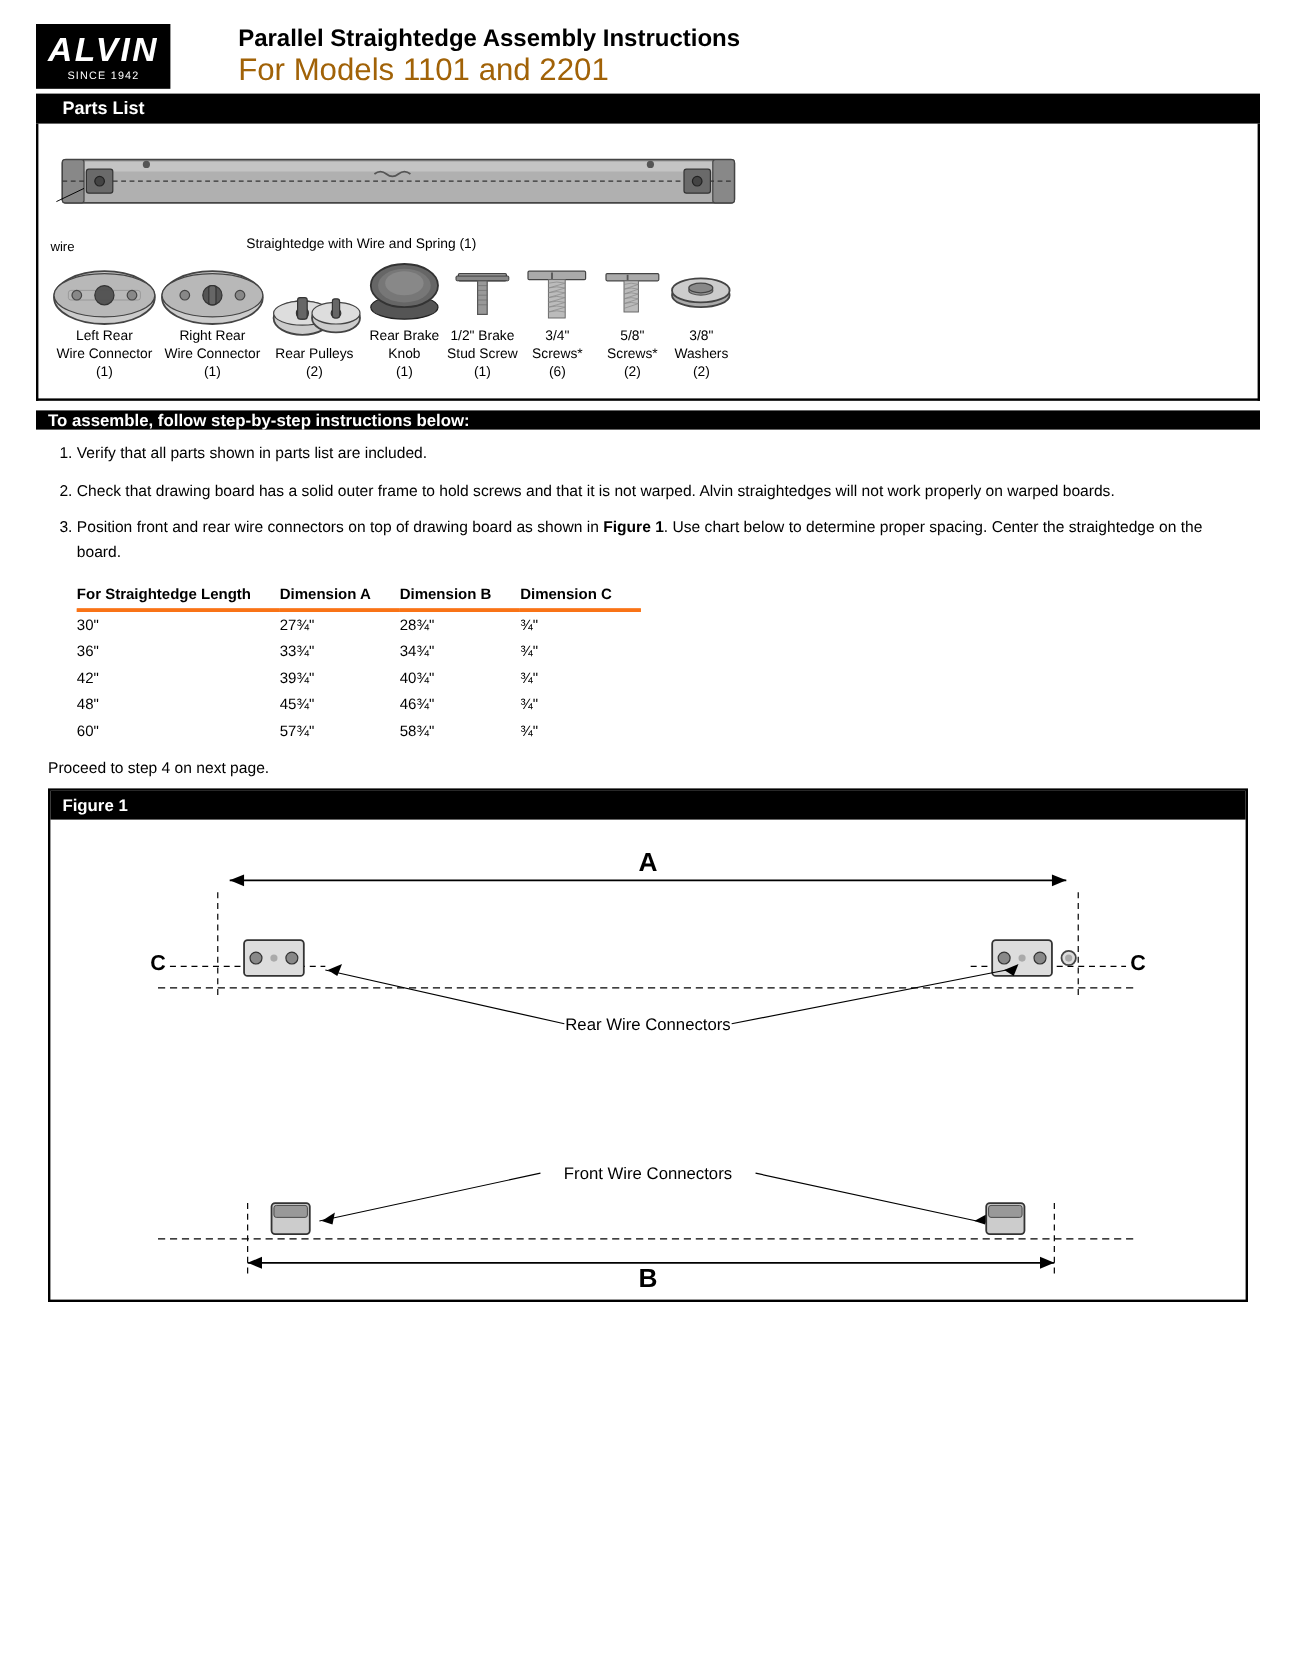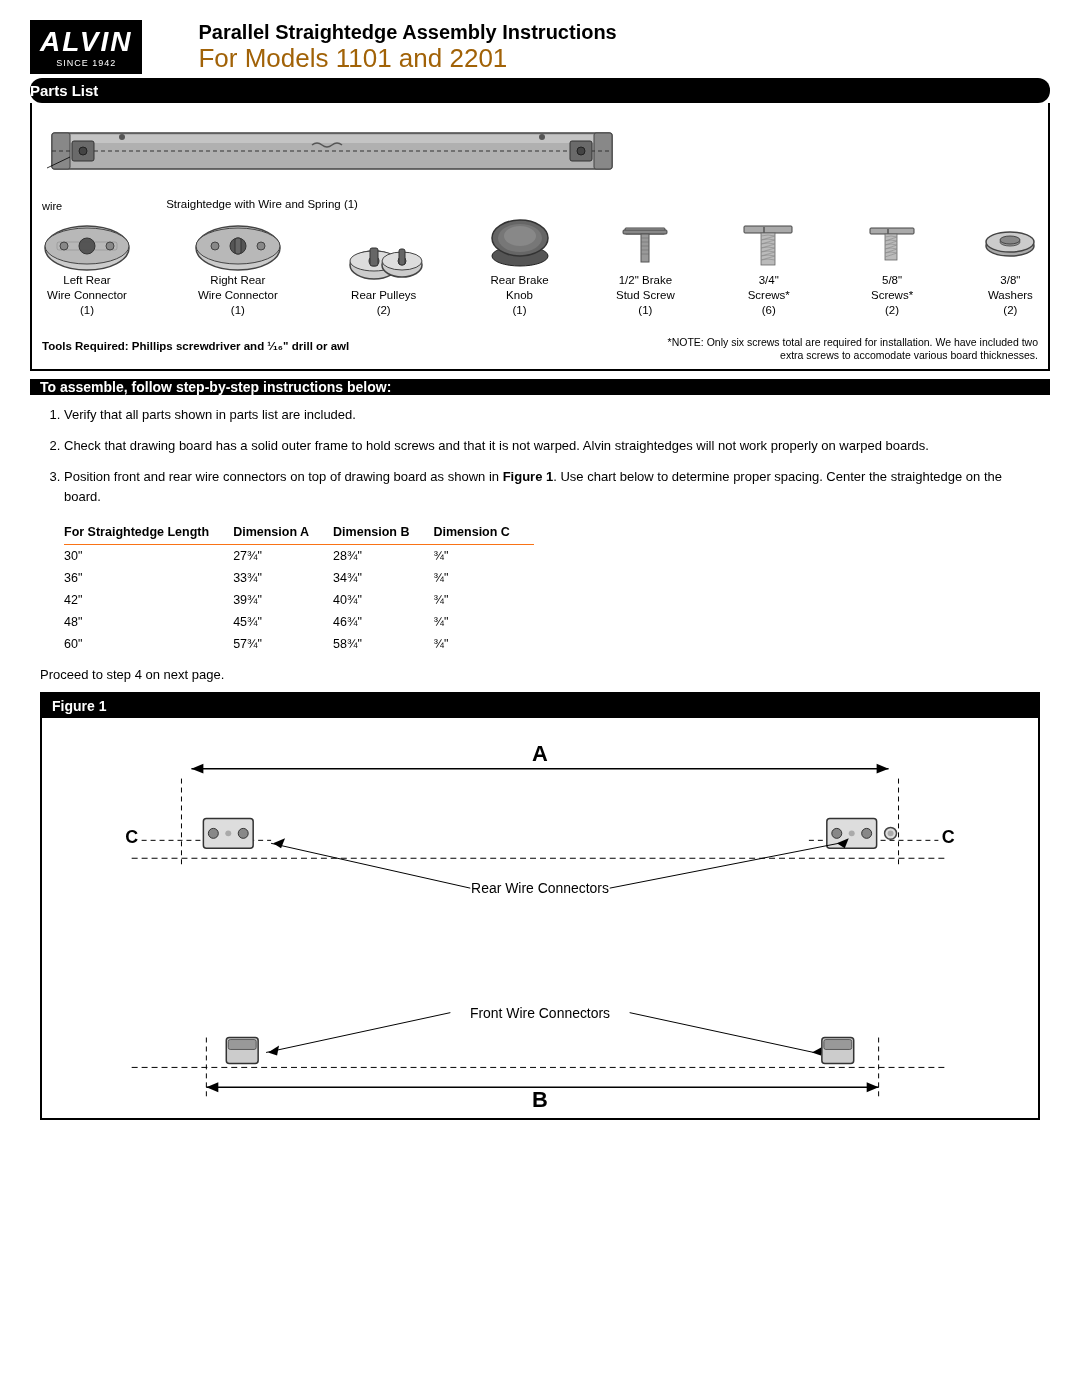--- a/index.html
+++ b/index.html
@@ -50,37 +50,36 @@
       font-weight: 400;
       color: #a16207;
     }
 
     
     .section-header {
       background: #000;
       color: #fff;
       font-size: 15px;
       font-weight: 700;
-      padding: 4px 0;
+      padding: 4px 22px;
       margin-bottom: 0;
-      border-radius: 12px;
     }
     .parts-list-box {
       border: 2px solid #000;
       border-top: none;
       padding: 10px 10px 6px 10px;
       margin-bottom: 8px;
     }
 
     
     .parts-row {
       display: flex;
       align-items: flex-end;
-      justify-content: space-between;
-      margin-bottom: 18px;
+      justify-content: flex-start;
+      margin-bottom: 8px;
     }
     .part-item {
       display: flex;
       flex-direction: column;
       align-items: center;
       text-align: center;
       font-size: 11.5px;
       line-height: 1.3;
     }
 
@@ -139,21 +138,21 @@
     
     .dim-table {
       margin: 12px 0 12px 24px;
       border-collapse: collapse;
       font-size: 12.5px;
     }
     .dim-table th {
       font-weight: 700;
       text-align: left;
       padding: 2px 24px 2px 0;
-      border-bottom: 1px solid #f97316;
+      border-bottom: 3px solid #f97316;
     }
     .dim-table td {
       padding: 1px 24px 1px 0;
       text-align: left;
     }
 
     .proceed-text {
       font-size: 13px;
       margin: 0 10px 10px 10px;
     }
@@ -218,21 +217,21 @@
         <circle cx="41" cy="38" r="4" fill="#444" stroke="#222" stroke-width="1"></circle>
 
         <rect x="528" y="28" width="22" height="20" rx="2" fill="#6a6a6a" stroke="#333" stroke-width="1"></rect>
         <circle cx="539" cy="38" r="4" fill="#444" stroke="#222" stroke-width="1"></circle>
 
         <circle cx="80" cy="24" r="3" fill="#555"></circle>
         <circle cx="500" cy="24" r="3" fill="#555"></circle>
 
         <line x1="5" y1="55" x2="28" y2="44" stroke="#000" stroke-width="0.8"></line>
       </svg>
-      <div style="display:flex; align-items:flex-start; margin-top:-8px;">
+      <div style="display:flex; align-items:flex-start; margin-top:-8px;gap:39px;">
         <span style="font-size:11px; margin-right:4px; margin-top:2px;">wire</span>
         <span style="font-size:11.5px; margin-left:100px;">Straightedge with Wire and Spring (1)</span>
       </div>
     </div>
   </div>
 
   <div class="parts-row">
 
     <div class="part-item">
       <svg width="90" height="55">
@@ -330,26 +329,20 @@
       <svg width="55" height="55">
         <ellipse cx="27" cy="28" rx="24" ry="10" fill="#aaa" stroke="#444" stroke-width="1.5"></ellipse>
         <ellipse cx="27" cy="24" rx="24" ry="10" fill="#ccc" stroke="#444" stroke-width="1.5"></ellipse>
         <ellipse cx="27" cy="24" rx="10" ry="4" fill="#999" stroke="#555" stroke-width="1"></ellipse>
         <ellipse cx="27" cy="22" rx="10" ry="4" fill="#888" stroke="#444" stroke-width="1"></ellipse>
       </svg>
       <div class="caption-label">3/8"<br>Washers<br>(2)</div>
     </div>
   </div>
 
-  <div style="display:flex; justify-content:space-between; align-items:flex-start; margin-top:4px;">
-    <div class="tools-note">
-      <strong>Tools Required: Phillips screwdriver and ¹⁄₁₆" drill or awl</strong>
-    </div>
-    <div class="note-right" style="font-size:10.5px; text-align:right; max-width:380px; line-height:1.3;">*NOTE: Only six screws total are required for installation. We have included two extra screws to accomodate various board thicknesses.</div>
-  </div>
 </div>
 
 <div class="step-header">To assemble, follow step-by-step instructions below:</div>
 
 <div class="instructions">
   <ol>
     <li>
       <span>Verify that all parts shown in parts list are included.</span>
     </li>
     <li>

